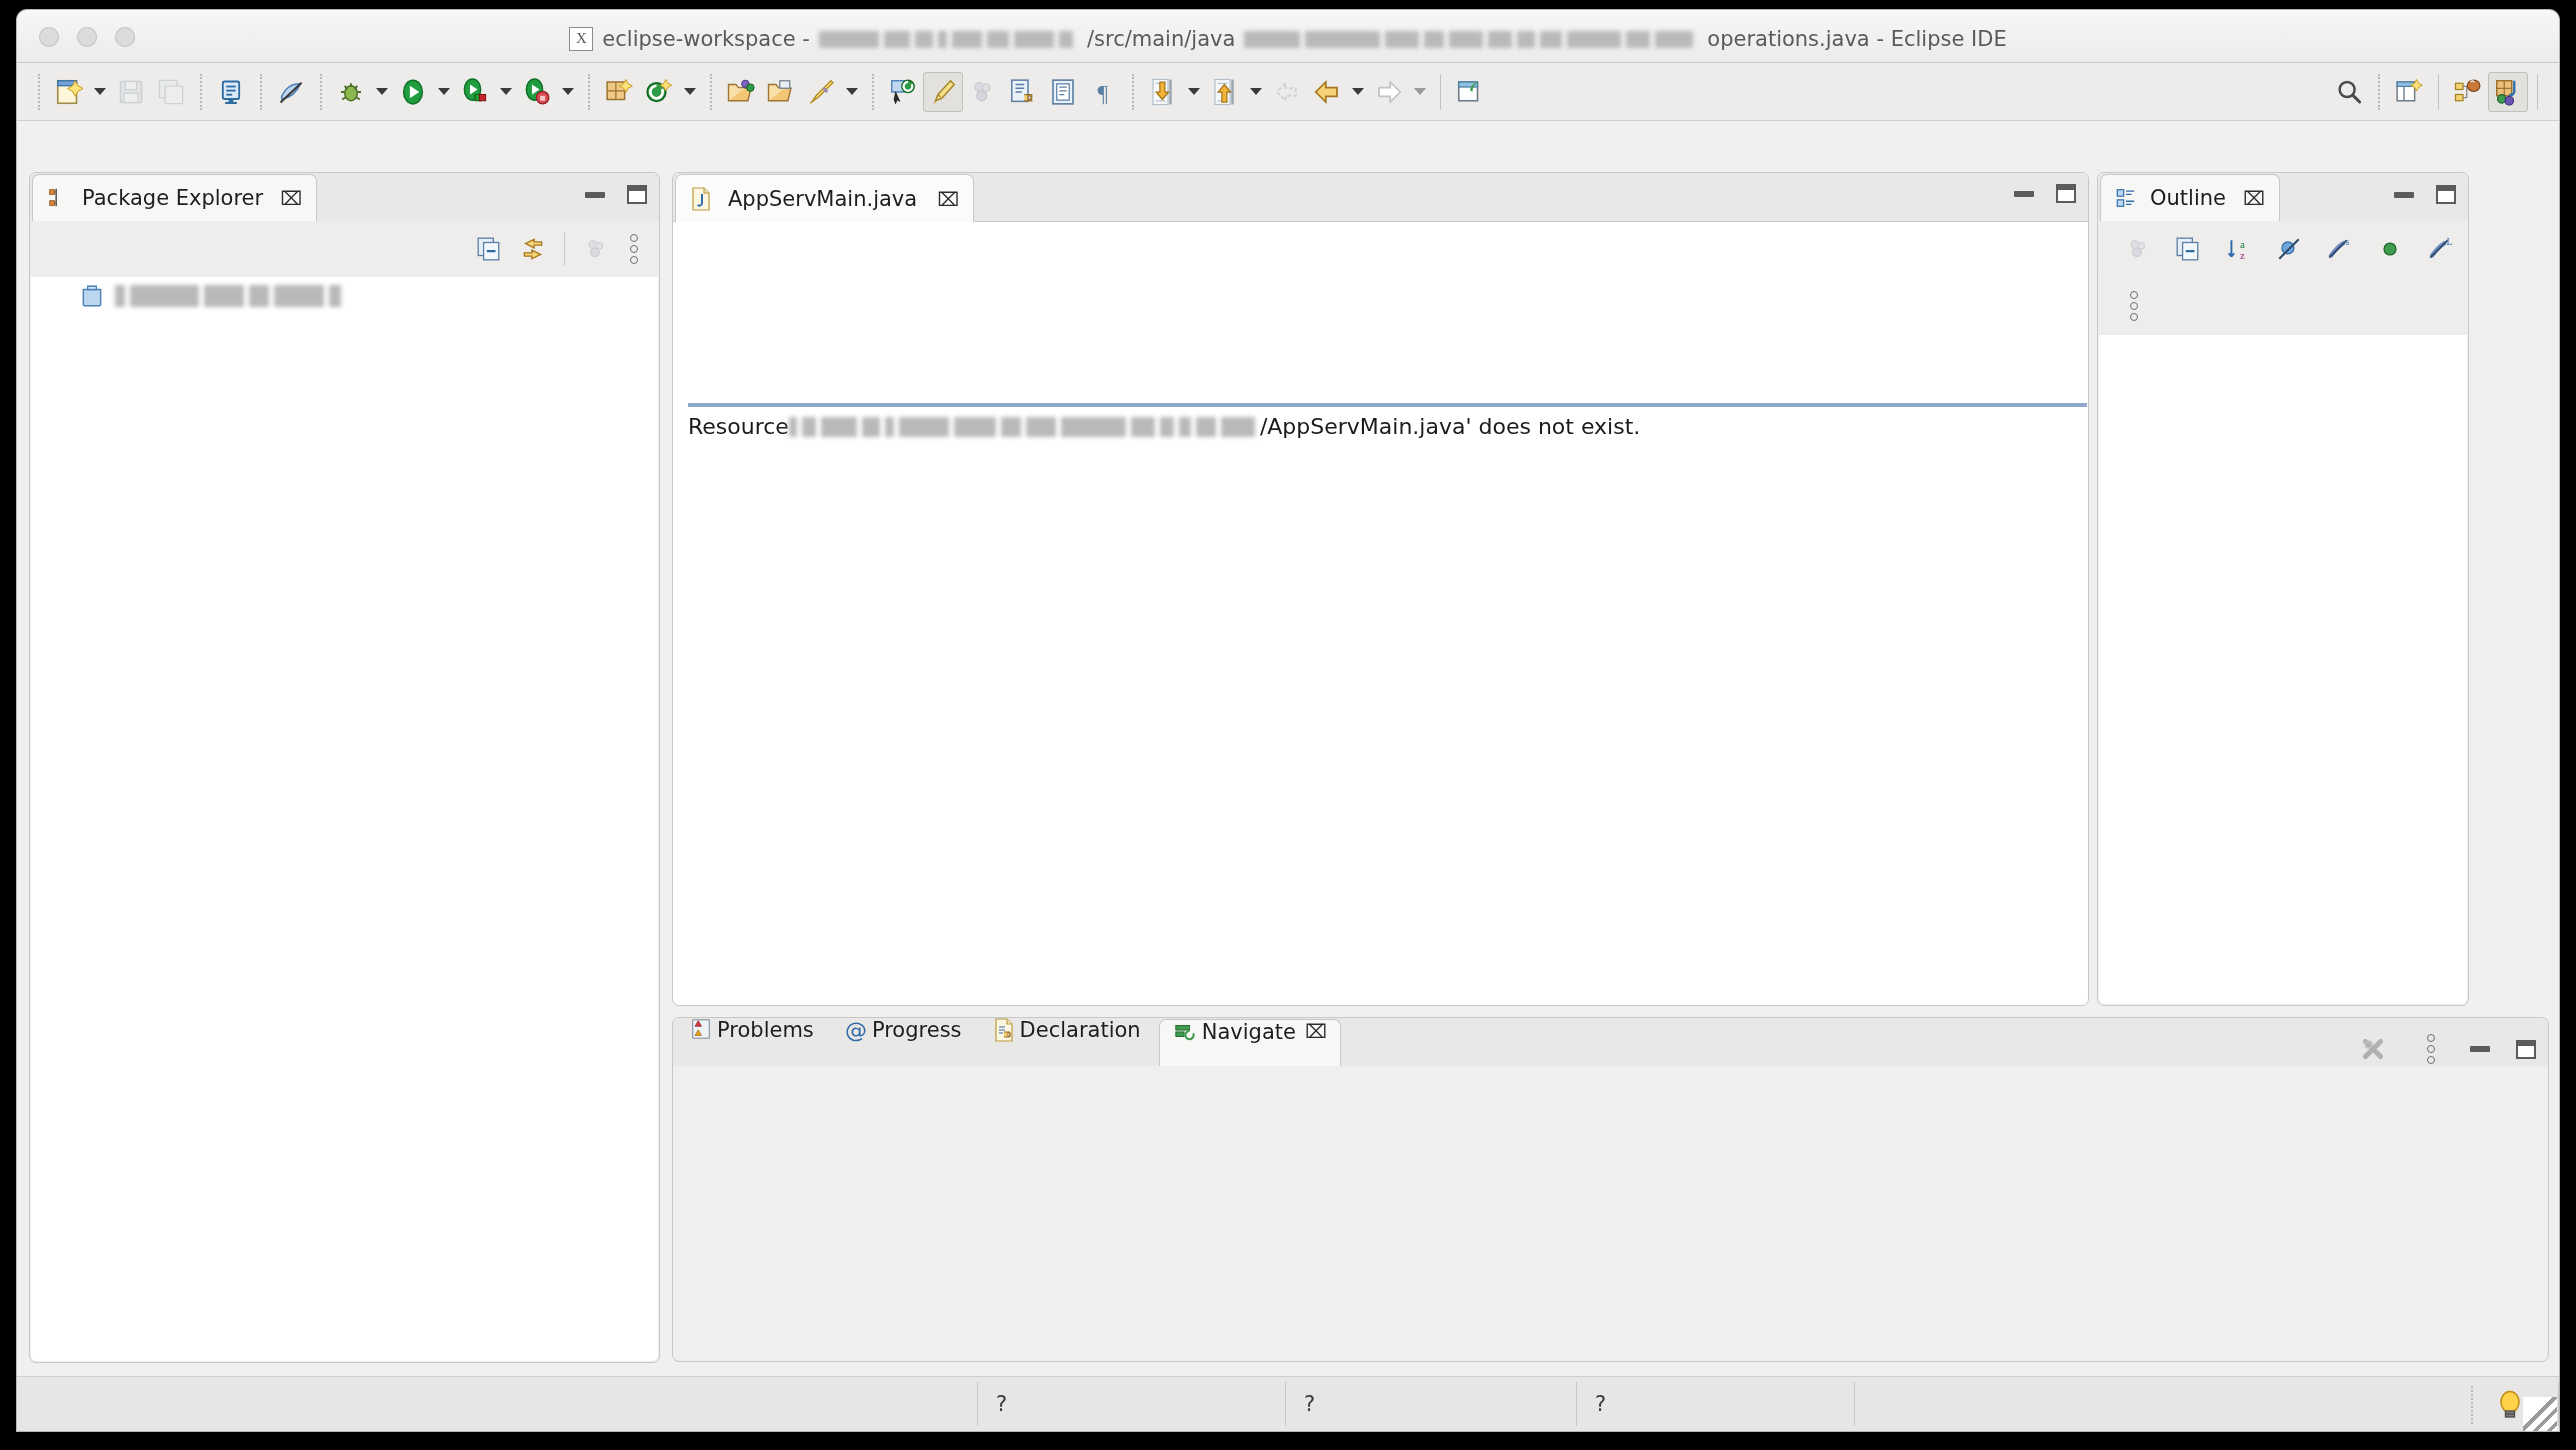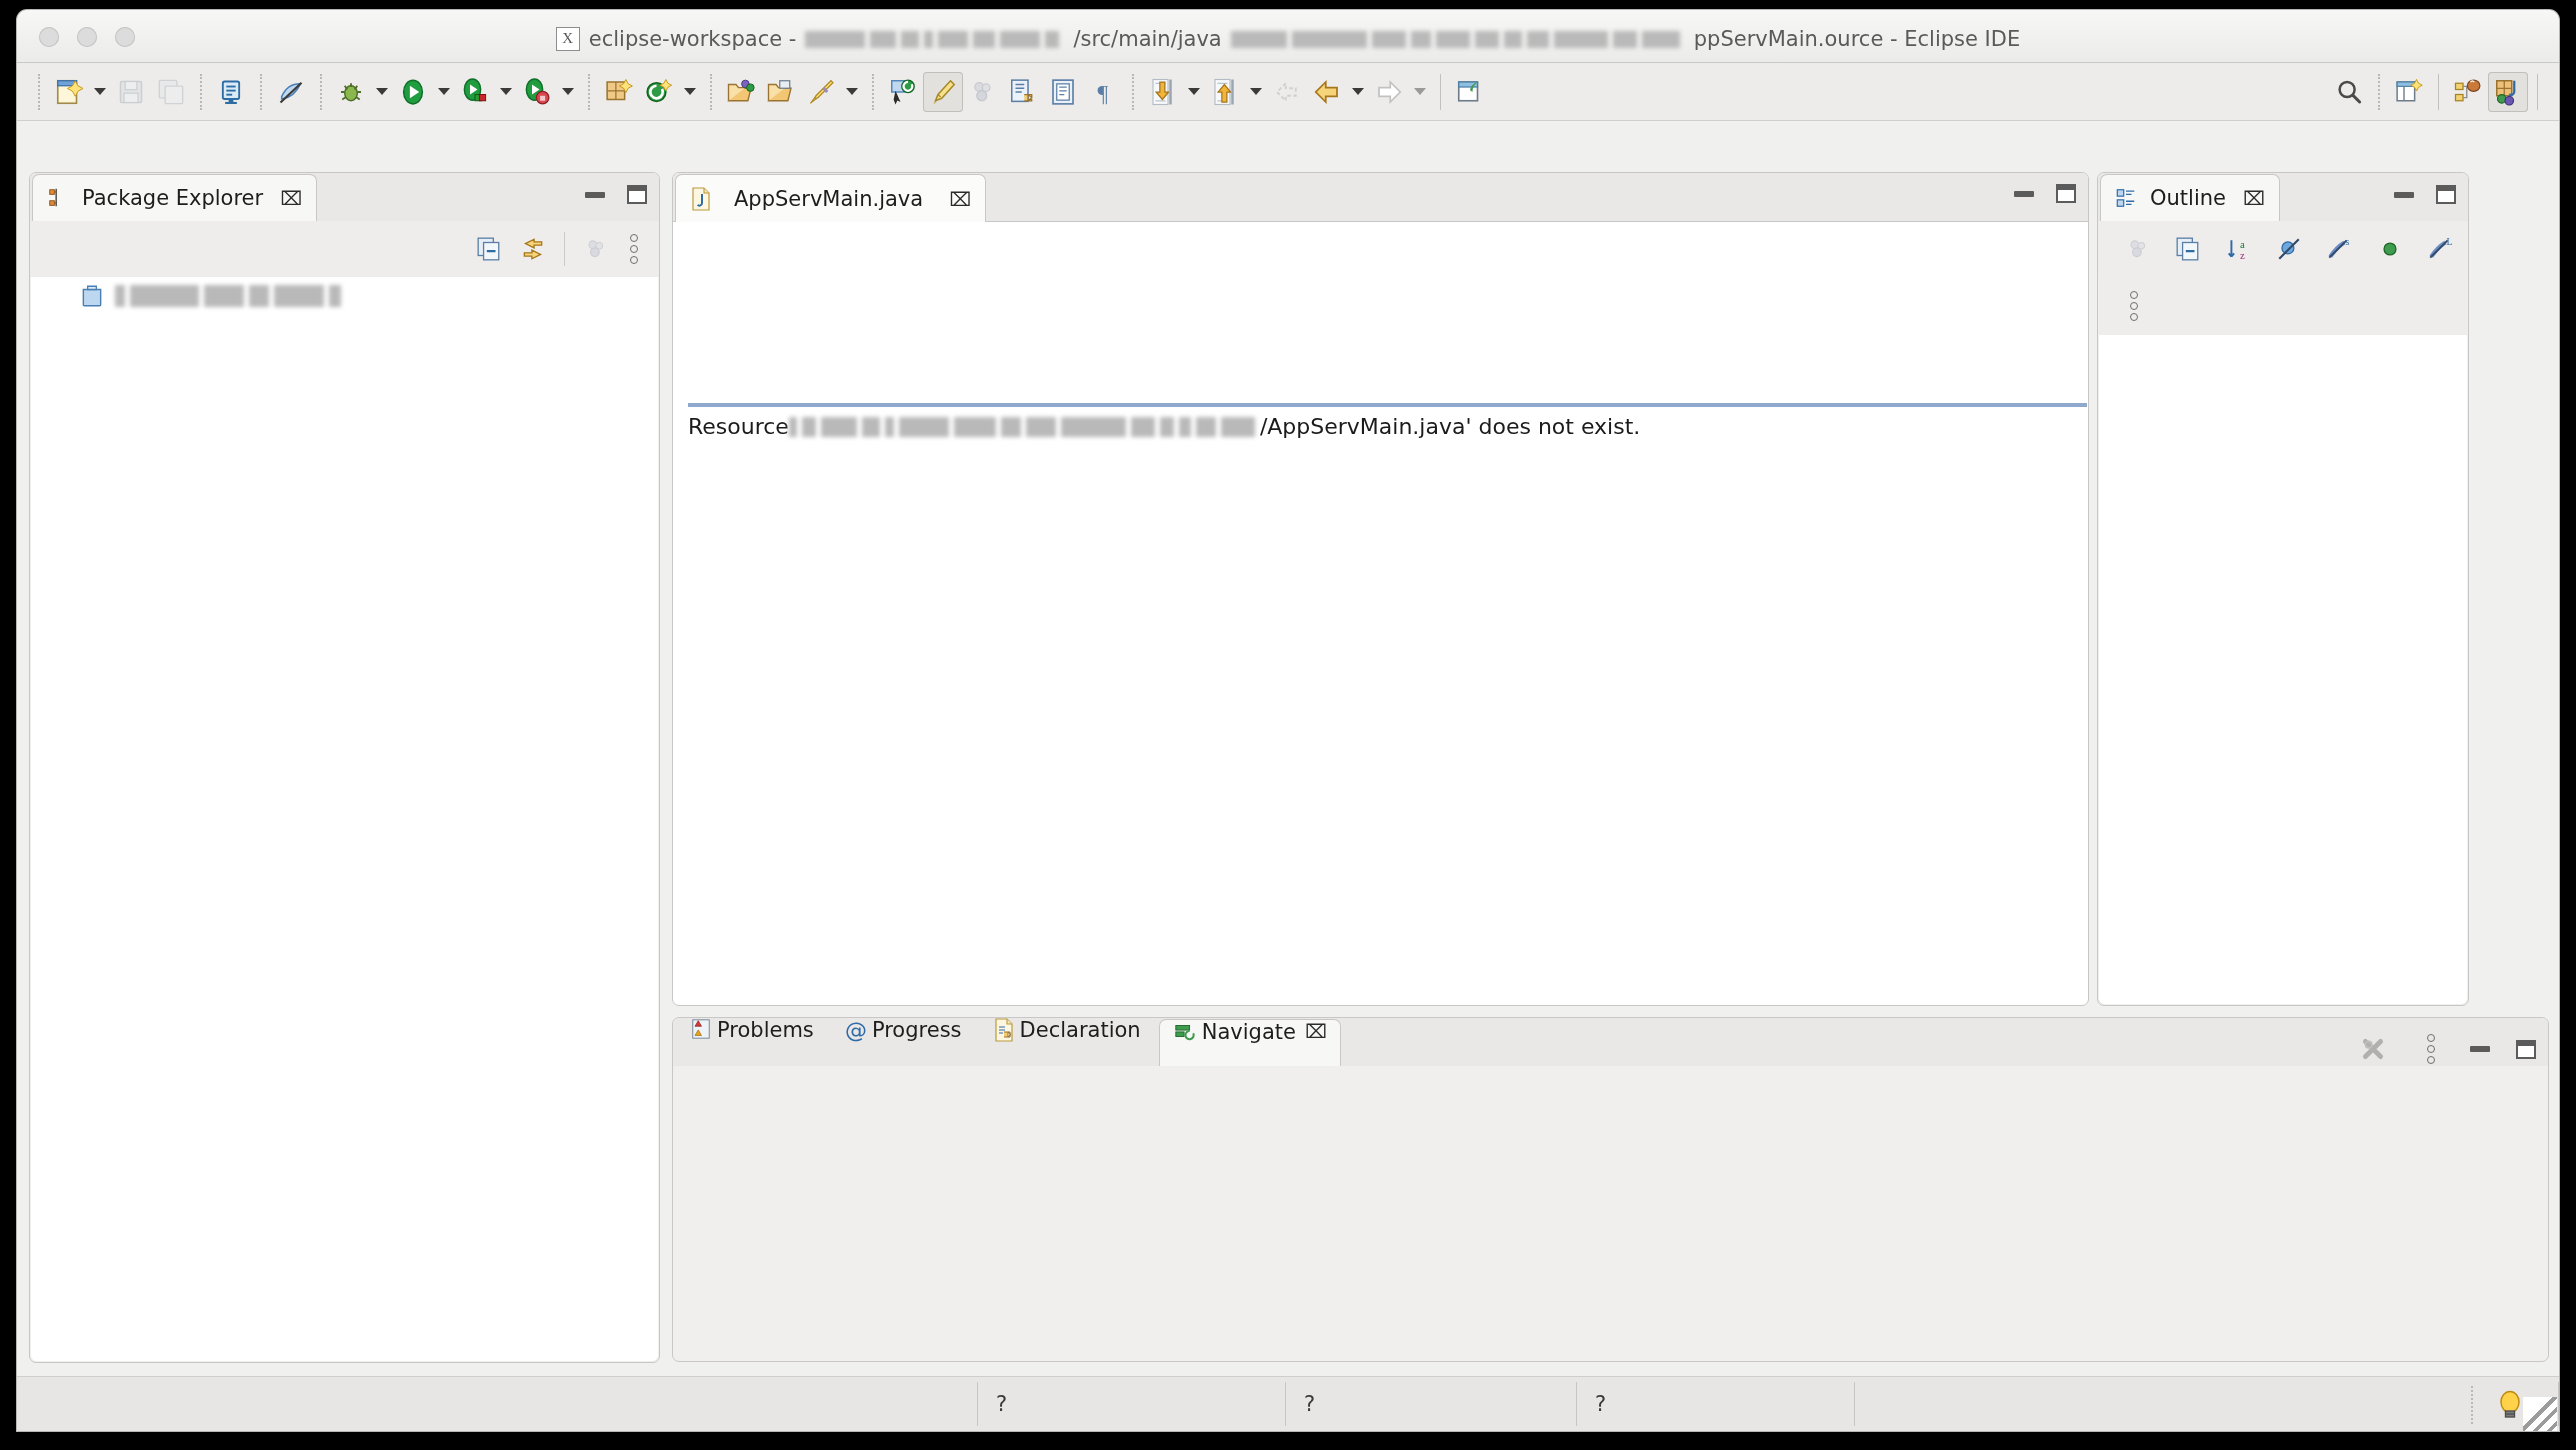--- a/index.html
+++ b/index.html
@@ -225,21 +225,21 @@
   
   .editor-tabs {
     position: relative;
     height: 48px;
     background: #e9e8e6;
     border-bottom: 1px solid #c8c7c5;
   }
   .etab {
     position: absolute; left: 2px; top: 1px;
     height: 48px;
-    display: flex; align-items: center; gap: 22px;
+    display: flex; align-items: center; gap: 16px;
     padding: 0 14px;
     background: #fbfbfa;
     border: 1px solid #c8c7c5;
     border-bottom: none;
     border-radius: 7px 7px 0 0;
     box-sizing: border-box;
   }
   .editor-body {
     position: absolute;
     left: 1px; right: 1px; top: 49px; bottom: 1px;
@@ -321,21 +321,21 @@
       <div class="dot"></div>
       <div class="dot"></div>
     </div>
     <div class="title-text">
       <span class="title-inner">
         <span class="xicon">X</span>
         <span>eclipse-workspace - </span>
             <span class="redact"><i style="width:60px"></i><i style="width:26px"></i><i style="width:18px"></i><i style="width:9px"></i><i style="width:30px"></i><i style="width:22px"></i><i style="width:40px"></i><i style="width:14px"></i></span>
             <span>/src/main/java</span>
             <span class="redact"><i style="width:56px"></i><i style="width:75px"></i><i style="width:34px"></i><i style="width:20px"></i><i style="width:34px"></i><i style="width:24px"></i><i style="width:18px"></i><i style="width:22px"></i><i style="width:54px"></i><i style="width:24px"></i><i style="width:38px"></i></span>
-            <span>ppServMain.ource - Eclipse IDE</span>
+            <span>operations.java - Eclipse IDE</span>
       </span>
     </div>
   </div>
 
 
   <div class="toolbar">
     <div class="tb-sep"></div>
 
     <div class="tb-btn">
       <svg class="ic" width="30" height="30" viewBox="0 0 24 24">

